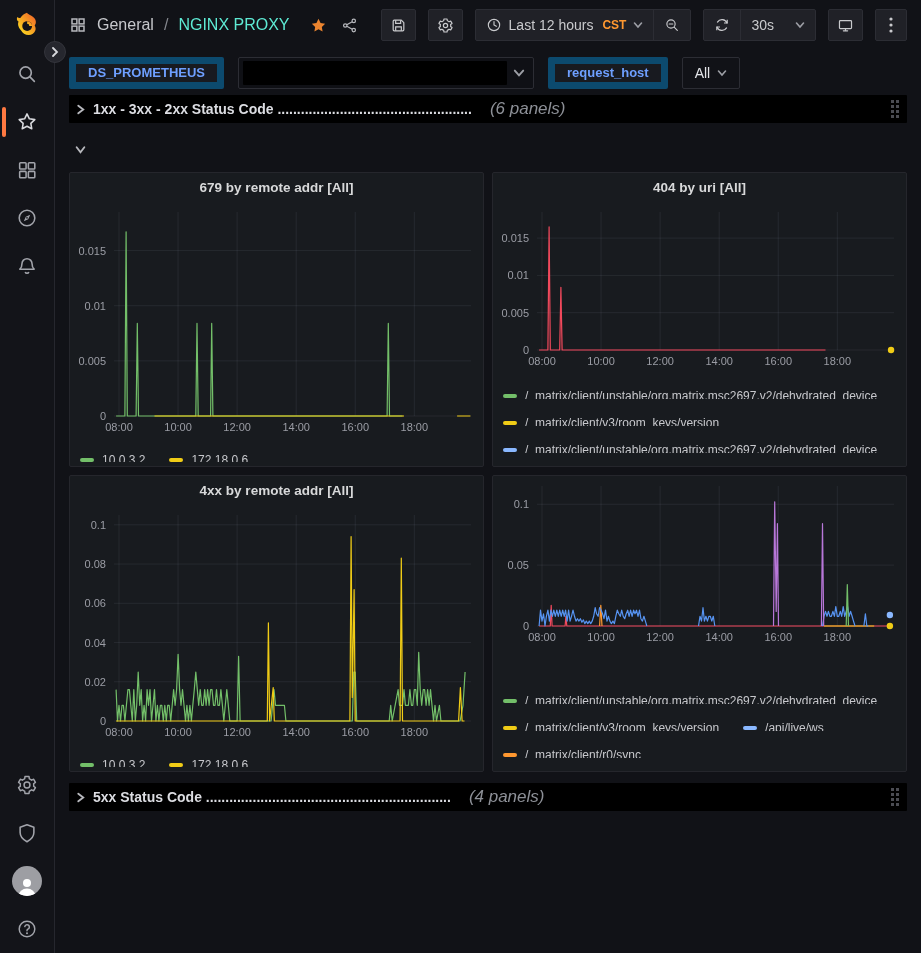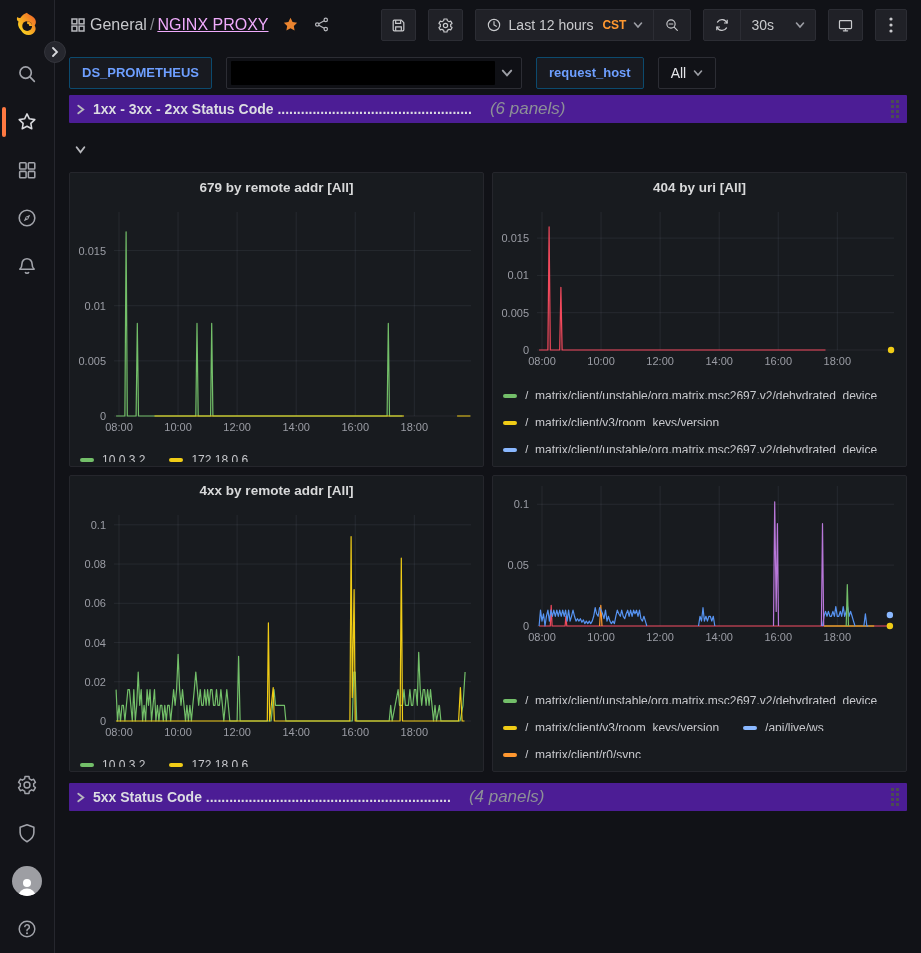--- a/index.html
+++ b/index.html
@@ -19,50 +19,50 @@
   .nav-expand { position:absolute; left:44px; top:41px; width:22px; height:22px; border-radius:50%;
     background:#26272e; border:1px solid #34353c; color:#d8d9dd; display:flex; align-items:center;
     justify-content:center; cursor:pointer; z-index:6; }
   .avatar-circle { width:30px; height:30px; border-radius:50%; background:#9d9ea3; display:flex;
     align-items:flex-end; justify-content:center; overflow:hidden; }
 
   
   .main { margin-left:55px; height:100%; display:flex; flex-direction:column; }
 
   .topbar { height:50px; display:flex; align-items:center; padding:0 14px; flex:none; }
-  .breadcrumb { display:flex; align-items:flex-start; gap:3px; font-size:16px; }
+  .breadcrumb { display:flex; align-items:flex-end; gap:10px; font-size:16px; }
   .crumb-section { color:#c7c8cc; cursor:pointer; }
   .crumb-sep { color:#84868d; }
-  .crumb-title { color:#f0abfc; cursor:pointer;text-decoration:underline; }
+  .crumb-title { color:#5eead4; cursor:pointer; }
   .crumb-icons { display:flex; align-items:center; gap:14px; margin-left:10px; }
   .toolbar { margin-left:auto; display:flex; align-items:center; gap:12px; }
   .tb-btn { height:32px; min-width:32px; background:#202127; border:1px solid #2c2d34; border-radius:2px;
     color:#c9cacd; display:flex; align-items:center; justify-content:center; padding:0 8px; cursor:pointer; }
   .tb-group { display:flex; align-items:stretch; height:32px; background:#202127; border:1px solid #2c2d34;
     border-radius:2px; }
   .tb-seg { display:flex; align-items:center; gap:7px; padding:0 10px; color:#c9cacd; cursor:pointer; }
   .tb-seg + .tb-seg { border-left:1px solid #2c2d34;gap:21px; }
   .tz { color:#ff9830; font-size:12px; font-weight:bold; margin-left:2px; }
   .tb-seg .lbl { font-size:14px; }
 
   .subbar { height:45px; display:flex; align-items:center; gap:14px; padding:0 14px; flex:none; }
   .var-label { height:32px; display:flex; align-items:center; padding:0 12px; background:#181a20;
-    border:1px solid #0c4a6e; border-radius:2px; color:#6e9fff; font-size:13px; font-weight:bold; cursor:pointer; }
+    border:7px solid #0c4a6e; border-radius:2px; color:#6e9fff; font-size:13px; font-weight:bold; cursor:pointer; }
   .var-select { height:32px; width:296px; background:#0f1015; border:1px solid #2c2d34; border-radius:2px;
     display:flex; align-items:center; padding:0 8px 0 4px; cursor:pointer; }
   .var-censor { flex:1; height:24px; background:#000; border-radius:1px; }
   .var-all { height:32px; display:flex; align-items:center; gap:7px; padding:0 12px; background:transparent;
     border:1px solid #2c2d34; border-radius:2px; color:#e3e4e8; font-size:14px; cursor:pointer; }
   .caret { color:#9d9fa6; }
 
   .dashboard { padding:0 14px; flex:1; overflow:hidden; }
 
   
   .dash-row { height:28px; display:flex; align-items:center; padding:0 6px; cursor:pointer; }
-  .dash-row.collapsed { background:#4c1d95; border-radius:1px; }
+  .dash-row.collapsed { background:#000000; border-radius:1px; }
   .row-chevron { color:#b7b8bd; margin-right:7px; display:flex; }
   .row-title { font-size:14px; font-weight:bold; color:#dcdde2; white-space:nowrap; overflow:hidden; }
   .row-count { font-size:17px; font-style:italic; color:#8d9097; margin-left:18px; white-space:nowrap; }
   .row-handle { margin-left:auto; display:grid; grid-template-columns:repeat(2,3px); grid-auto-rows:3px;
     gap:2px; padding:2px; cursor:grab; }
   .row-handle i { background:#4b4c53; }
   .mt12 { margin-top:12px; }
 
   
   .panel-grid { display:grid; grid-template-columns:1fr 1fr; grid-template-rows:295px 297px; gap:8px;

